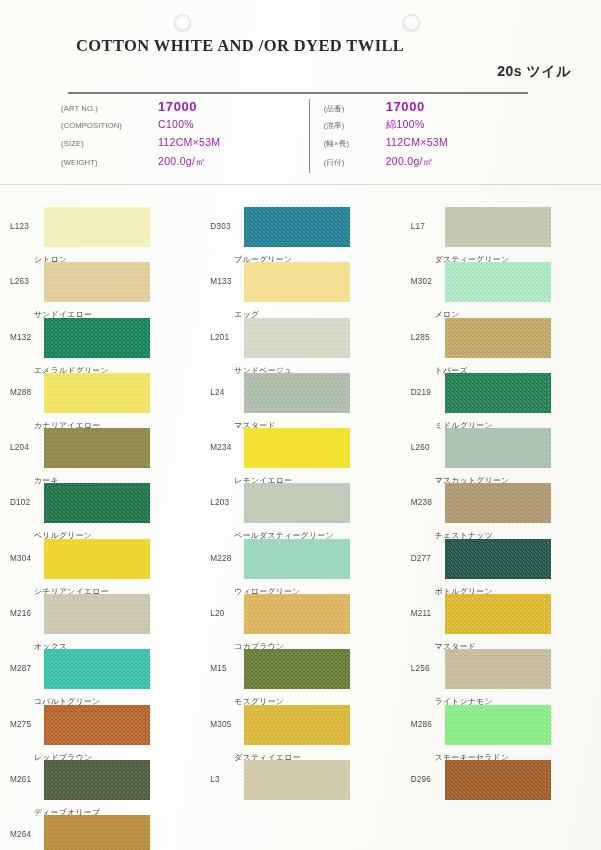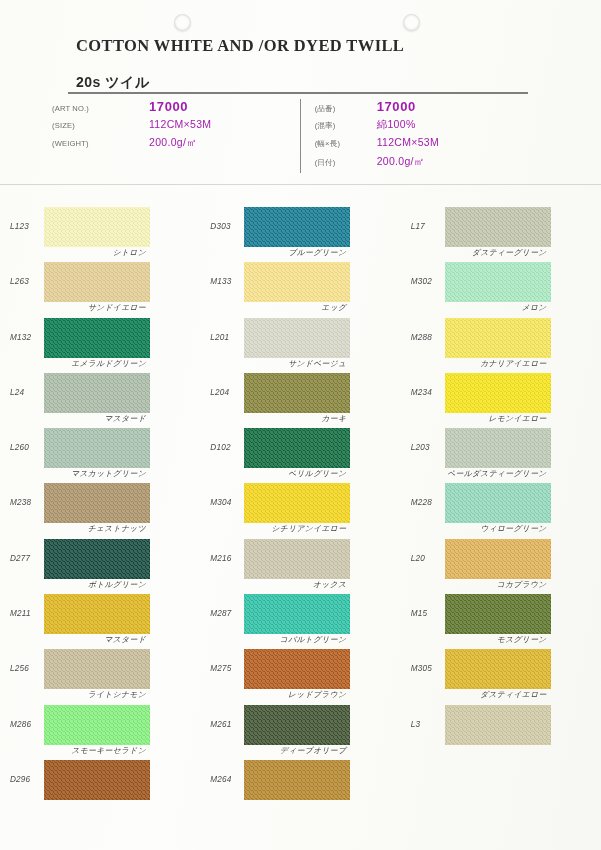--- a/index.html
+++ b/index.html
@@ -47,38 +47,39 @@
     font-size: 16.5px;
     font-weight: bold;
     letter-spacing: 0.4px;
     color: #2a2a2a;
     white-space: nowrap;
   }
   .title-jp {
     font-size: 14px;
     font-weight: bold;
     color: #2a2a2a;
-    margin-top: 18px;
+    margin-top: 7px;
     letter-spacing: 0.5px;
+    text-align: right;
   }
 
   .rule {
     position: absolute;
     top: 92px;
     left: 68px;
     width: 460px;
     height: 2px;
     background: #7e7e7e;
   }
 
   
   .spec-wrap {
     position: absolute;
     top: 99px;
-    left: 52px;
+    left: 61px;
     width: 462px;
     display: flex;
   }
   .spec-col {
     display: flex;
     flex-direction: column;
   }
   .spec-col.left { width: 256px; }
   .spec-col.right { width: 206px; padding-left: 14px; }
   .divider {
@@ -129,21 +130,20 @@
     width: 601px;
     display: grid;
     grid-template-columns: repeat(3, 1fr);
     grid-auto-rows: 55.3px;
   }
   .cell {
     position: relative;
     display: flex;
     align-items: flex-start;
     padding-left: 10px;
-    font-style: italic;
   }
   .code {
     font-size: 8.2px;
     color: #4a4a4a;
     letter-spacing: 0.2px;
     width: 34px;
     text-align: left;
     padding-top: 17px;
     white-space: nowrap;
     flex: 0 0 34px;
@@ -192,23 +192,23 @@
     background: inherit;
     background-image: none;
     -webkit-mask-image: repeating-linear-gradient(90deg,
        #000 0 2px, transparent 2px 4px);
     mask-image: repeating-linear-gradient(90deg,
        #000 0 2px, transparent 2px 4px);
   }
   .cname {
     position: absolute;
     left: 34px;
-    top: 42px;
+    top: 49px;
     width: 112px;
-    text-align: right;
+    text-align: left;
     font-size: 7.8px;
     color: #3c3c3c;
     letter-spacing: 0.35px;
     white-space: nowrap;
   }
 </style>
 </head>
 <body>
 
 <div class="holes">
@@ -223,20 +223,24 @@
 
 <div class="rule"></div>
 
 <div class="spec-wrap">
   <div class="spec-col left" id="spec-left">
       <div class="spec-row">
         <div class="spec-label">(ART NO.)</div>
         <div class="spec-value big">17000</div>
       </div>
       <div class="spec-row">
+        <div class="spec-label">(COMPOSITION)</div>
+        <div class="spec-value">C100%</div>
+      </div>
+      <div class="spec-row">
         <div class="spec-label">(SIZE)</div>
         <div class="spec-value">112CM×53M</div>
       </div>
       <div class="spec-row">
         <div class="spec-label">(WEIGHT)</div>
         <div class="spec-value">200.0g/㎡</div>
       </div>
     </div>
   <div class="divider"></div>
   <div class="spec-col right" id="spec-right">
@@ -312,34 +316,48 @@
       <div class="cname">エメラルドグリーン</div>
     </div>
     <div class="cell">
       <div class="code">L201</div>
       <div class="swatch-box">
         <div class="swatch" style="background-color: rgb(215, 215, 198);"></div>
       </div>
       <div class="cname">サンドベージュ</div>
     </div>
     <div class="cell">
+      <div class="code">L285</div>
+      <div class="swatch-box">
+        <div class="swatch" style="background-color: rgb(190, 163, 94);"></div>
+      </div>
+      <div class="cname">トパーズ</div>
+    </div>
+    <div class="cell">
       <div class="code">M288</div>
       <div class="swatch-box">
         <div class="swatch" style="background-color: rgb(244, 229, 88);"></div>
       </div>
       <div class="cname">カナリアイエロー</div>
     </div>
     <div class="cell">
       <div class="code">L24</div>
       <div class="swatch-box">
         <div class="swatch" style="background-color: rgb(168, 187, 166);"></div>
       </div>
       <div class="cname">マスタード</div>
     </div>
     <div class="cell">
+      <div class="code">D219</div>
+      <div class="swatch-box">
+        <div class="swatch" style="background-color: rgb(18, 118, 69);"></div>
+      </div>
+      <div class="cname">ミドルグリーン</div>
+    </div>
+    <div class="cell">
       <div class="code">L204</div>
       <div class="swatch-box">
         <div class="swatch" style="background-color: rgb(134, 130, 58);"></div>
       </div>
       <div class="cname">カーキ</div>
     </div>
     <div class="cell">
       <div class="code">M234</div>
       <div class="swatch-box">
         <div class="swatch" style="background-color: rgb(245, 227, 25);"></div>

